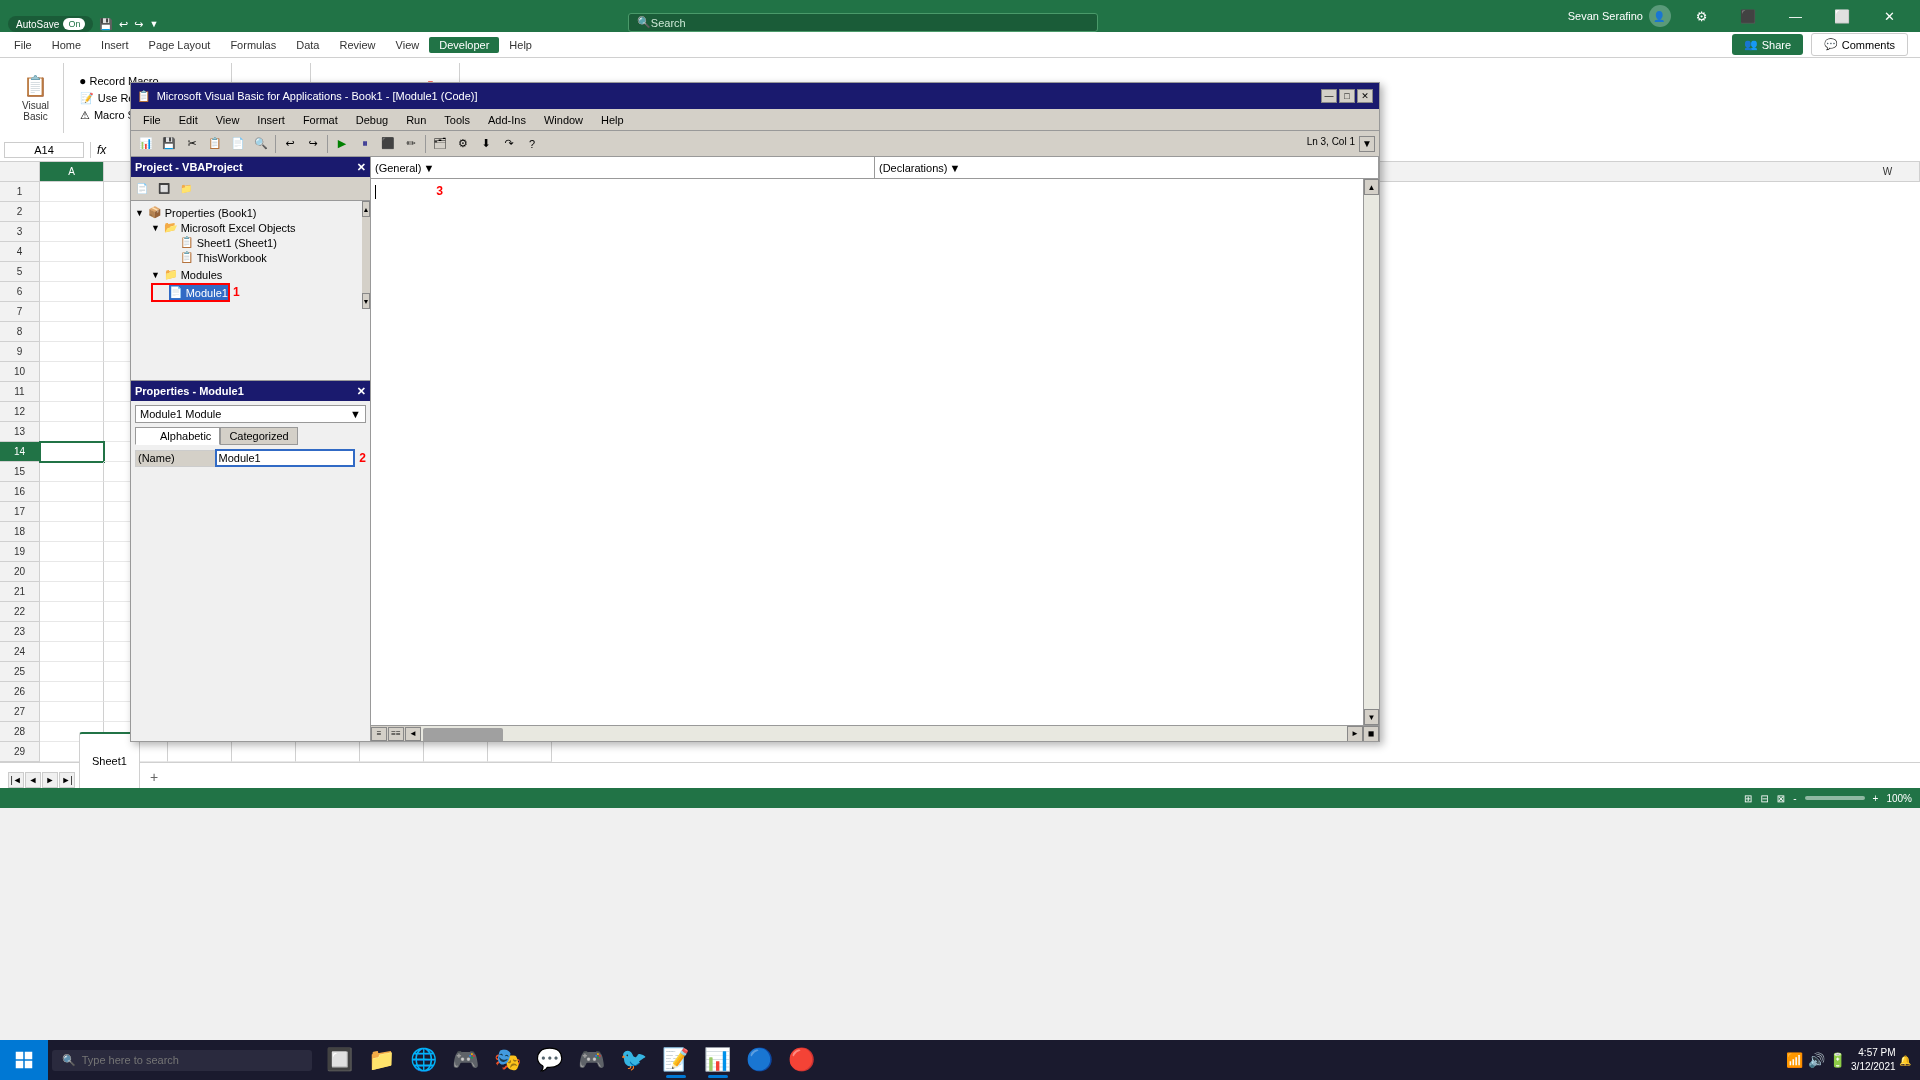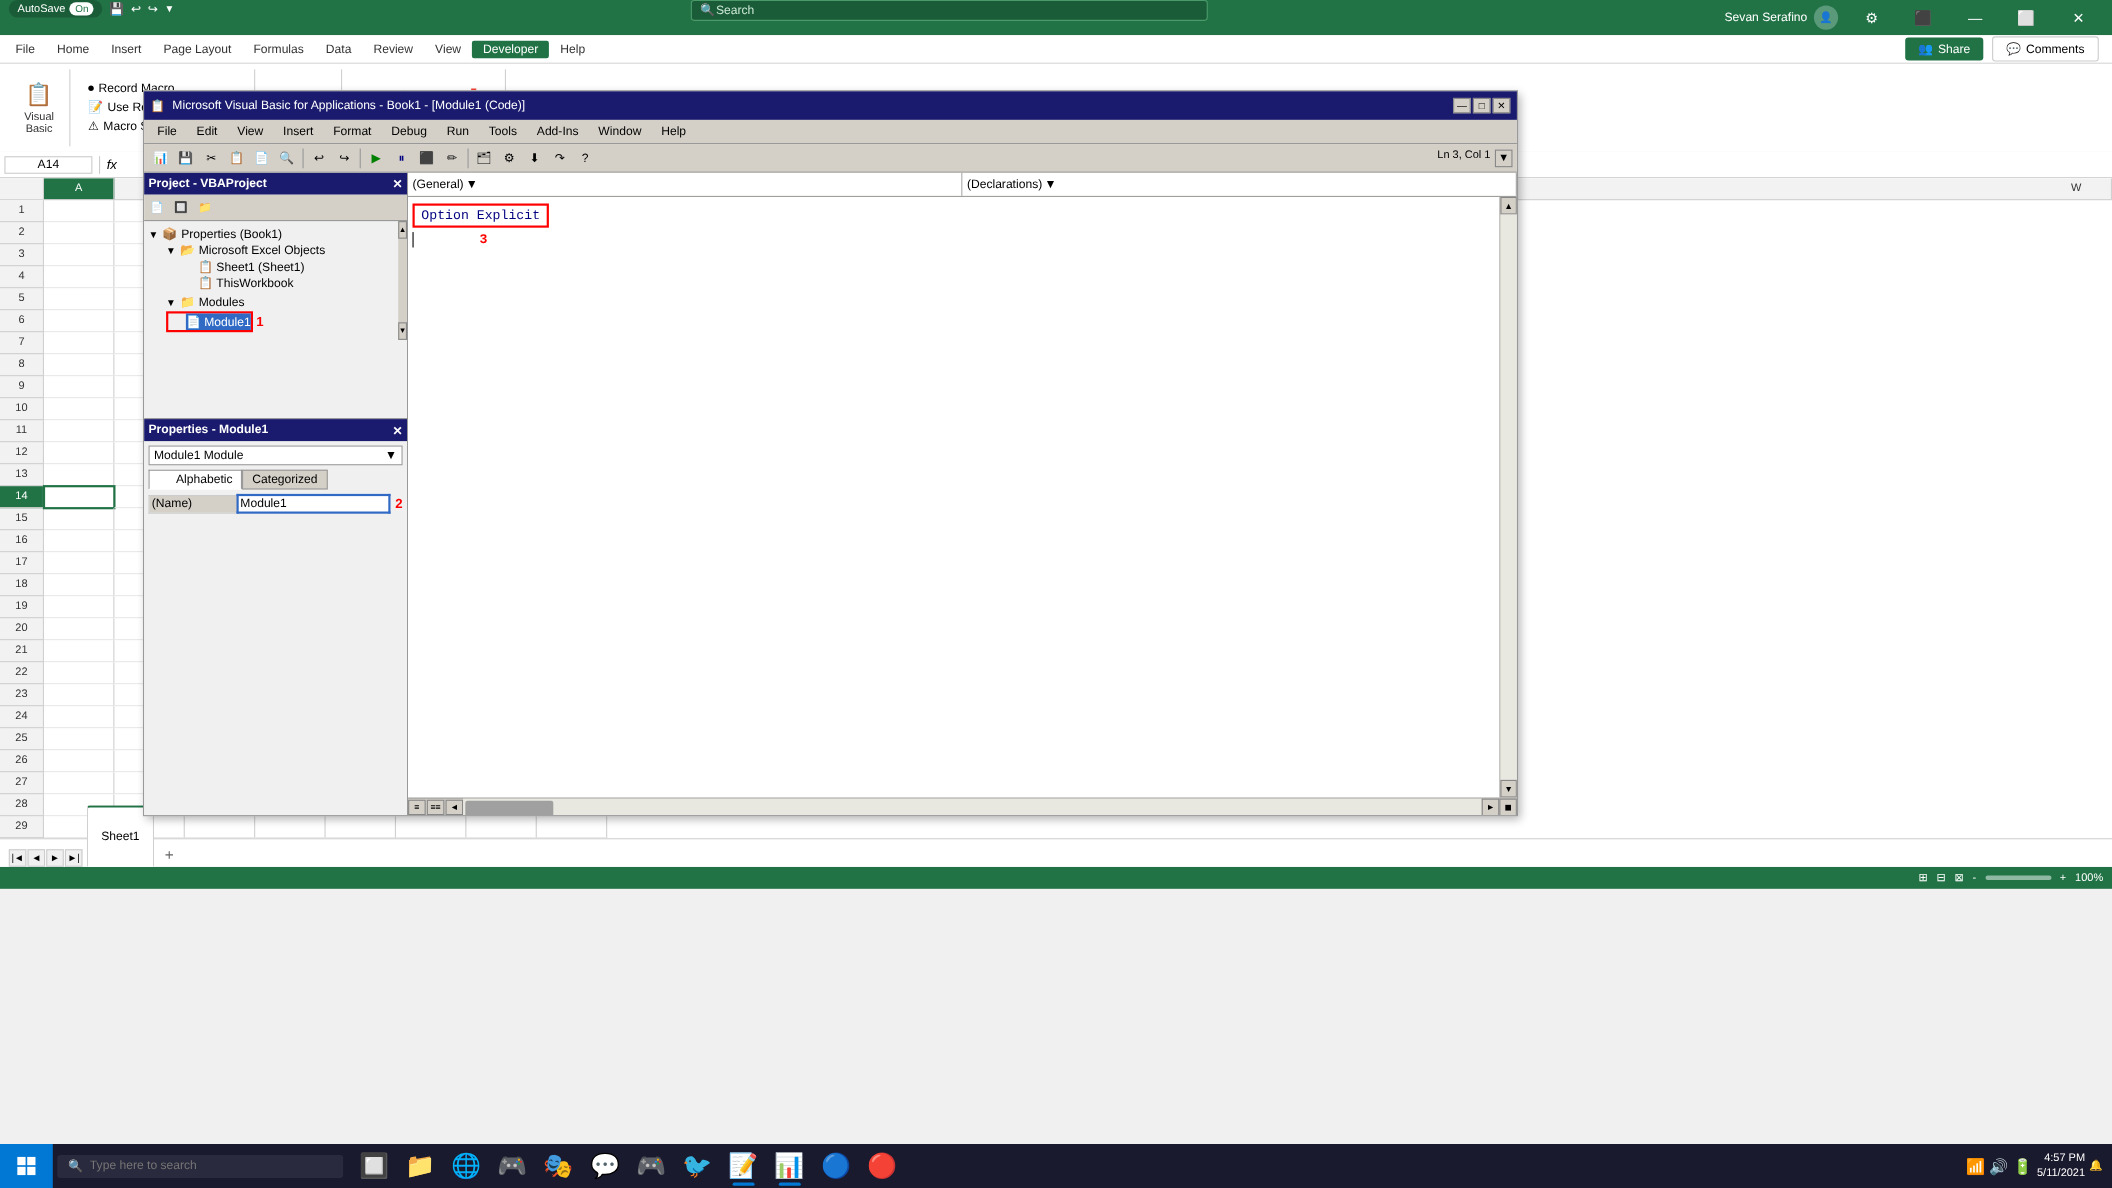--- a/index.html
+++ b/index.html
@@ -3,21 +3,21 @@
   <meta charset="utf-8">
   <style>
     * { margin: 0; padding: 0; box-sizing: border-box; }
     body { font-family: 'Segoe UI', Arial, sans-serif; font-size: 11px; background: #f0f0f0; width: 1920px; height: 1080px; overflow: hidden; }
 
     
     .title-bar {
       height: 32px;
       background: #217346;
       display: flex;
-      align-items: flex-start;
+      align-items: flex-end;
       justify-content: space-between;
       padding: 0 8px;
       color: white;
     }
     .title-bar-left { display: flex; align-items: center; gap: 6px; font-size: 11px; }
     .title-bar-center { display: flex; align-items: center; gap: 4px; }
     .title-bar-right { display: flex; align-items: center; gap: 8px; font-size: 11px; }
     .autosave-toggle { display: flex; align-items: center; background: #1a5c38; border-radius: 10px; padding: 2px 8px; font-size: 10px; gap: 4px; }
     .autosave-on { background: white; color: #217346; border-radius: 8px; padding: 1px 5px; font-size: 9px; font-weight: normal; }
     .search-box { background: #1a5c38; border: 1px solid #4a9a6a; border-radius: 3px; display: flex; align-items: center; padding: 2px 8px; width: 470px; color: #cce8d6; font-size: 11px; }
@@ -780,25 +780,20 @@
           </div>
           <div class="vba-code-dropdown">
             <span>(Declarations)</span>
             <span>▼</span>
           </div>
         </div>
 
         <div style="display:flex;flex:1;overflow:hidden;">
           <div class="code-editor">
             <div class="code-line">
-              <span class="option-explicit-box">
-                <span>Option Explicit</span>
-              </span>
-            </div>
-            <div class="code-line">
               <span class="code-cursor"></span>
               <span class="label-3">3</span>
             </div>
           </div>
 
           <div class="code-scroll-v">
             <div class="code-scroll-btn">▲</div>
             <div class="code-scroll-track"></div>
             <div class="code-scroll-btn">▼</div>
           </div>
@@ -897,17 +892,17 @@
     </div>
   </div>
   <div class="taskbar-right">
     <div class="taskbar-icons">
       <span class="taskbar-sys-icon">📶</span>
       <span class="taskbar-sys-icon">🔊</span>
       <span class="taskbar-sys-icon">🔋</span>
     </div>
     <div class="taskbar-time">
       <div>4:57 PM</div>
-      <div>5/11/2021</div>
+      <div>3/12/2021</div>
     </div>
     <span>🔔</span>
   </div>
 </div>
 
 </body></html>

